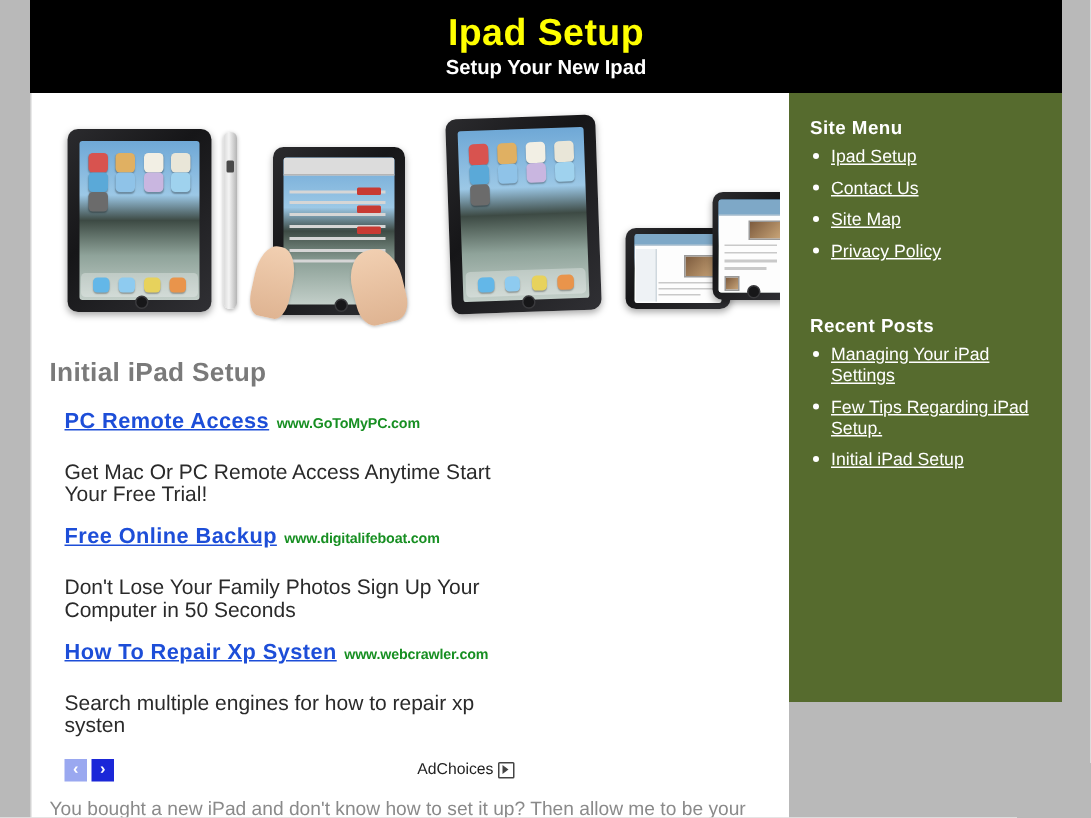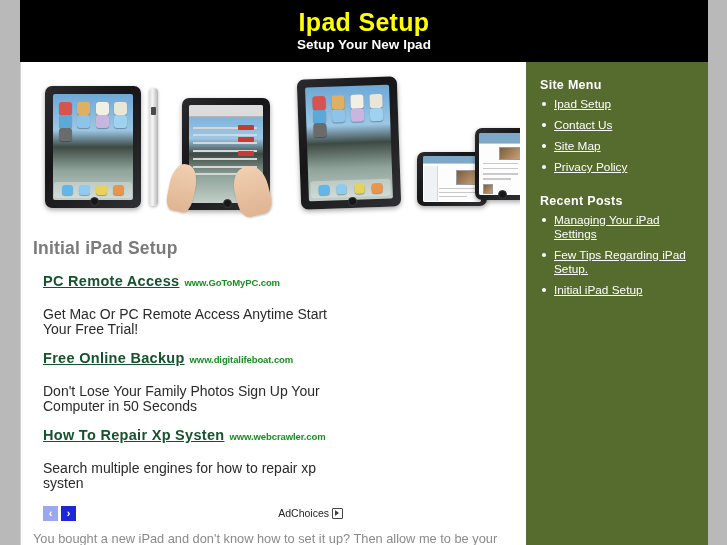--- a/index.html
+++ b/index.html
@@ -218,21 +218,21 @@
   }
   .adblock {
     margin: 14px 0 0 22px;
     width: 330px;
   }
   .ad-item { margin-bottom: 13px; }
   .ad-head { line-height: 16px; }
   .ad-title {
     font-size: 14.5px;
     font-weight: bold;
-    color: #14532d;
+    color: #1d4ed8;
     text-decoration: underline;
     letter-spacing: 0.3px;
     cursor: pointer;
   }
   .ad-url {
     font-size: 9.5px;
     font-weight: bold;
     color: #178f22;
     margin-left: 5px;
     letter-spacing: -0.1px;
@@ -298,34 +298,34 @@
     color: #8a8a8a;
     line-height: 17px;
   }
 
   
   .sidebar {
     position: absolute;
     left: 526px;
     top: 62px;
     width: 182px;
-    height: 483px;
+    height: 406px;
     background: #566b2e;
     box-sizing: border-box;
     padding: 16px 14px 0 14px;
     overflow: hidden;
   }
   .side-head {
     font-size: 12.5px;
     font-weight: bold;
     color: #ffffff;
     margin: 0 0 5px 0;
     letter-spacing: 0.3px;
   }
-  .side-head.second { margin-top: 20px; }
+  .side-head.second { margin-top: 36px; }
   ul.side-list {
     list-style: none;
     margin: 0;
     padding: 0;
   }
   ul.side-list li {
     position: relative;
     padding-left: 14px;
     margin-bottom: 7px;
     font-size: 11.8px;

